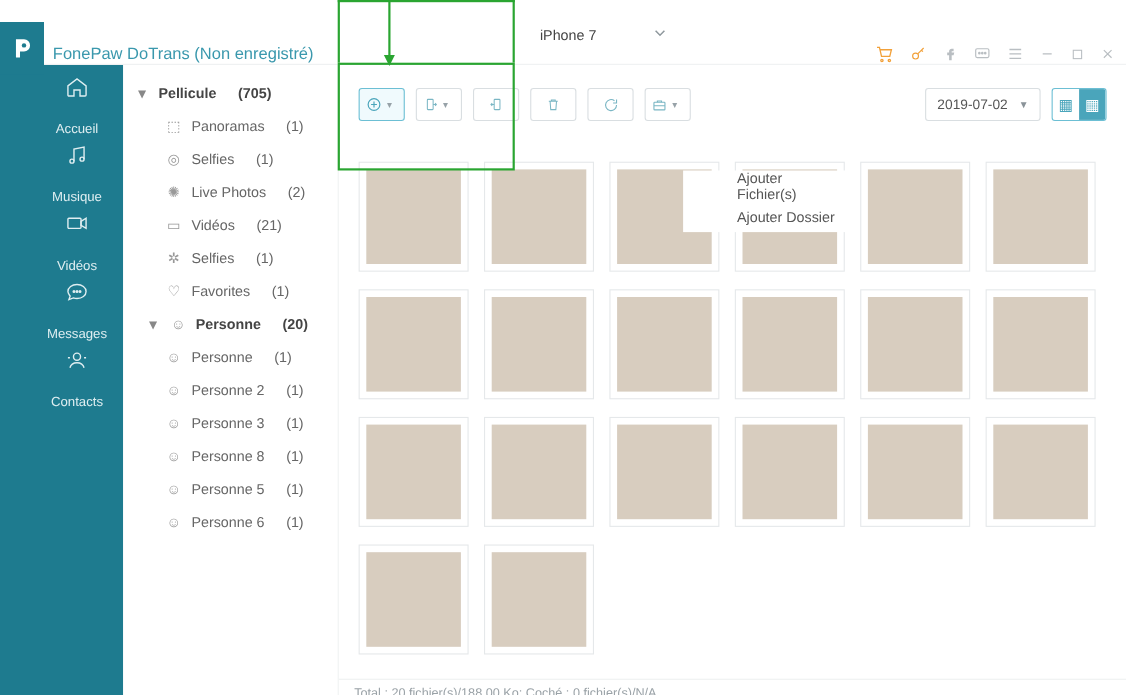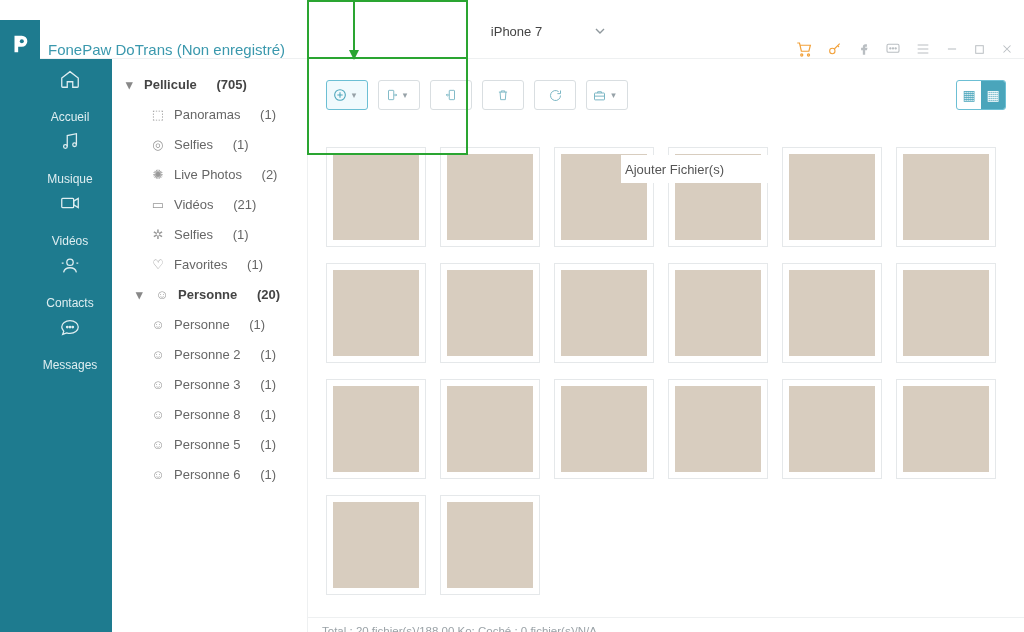--- a/index.html
+++ b/index.html
@@ -46,21 +46,21 @@
 .view-toggle { display: flex; border: 1px solid #6cbfd4; border-radius: 3px; overflow: hidden; }
 .view-toggle .vb { width: 24px; height: 28px; display: flex; align-items: center; justify-content: center; cursor: pointer; color: #4aa5bb; font-size: 14px; }
 .view-toggle .vb.active { background: #4aa5bb; color: #fff; }
 
 .highlight-box { position: absolute; border: 2px solid #2aa531; pointer-events: none; z-index: 50; }
 .highlight-box.top { left: 307px; top: 0; width: 161px; height: 57px; border-bottom: none; }
 .highlight-box.panel { left: 307px; top: 57px; width: 161px; height: 98px; background: transparent; }
 .arrow-line { position: absolute; left: 348px; top: 0; z-index: 60; pointer-events: none; }
 
 .dropdown { position: absolute; left: 313px; top: 96px; width: 150px; background: #fff; z-index: 40; }
-.dd-item { height: 28px; display: flex; align-items: center; padding: 0 4px; font-size: 13px; color: #555; cursor: pointer; }
+.dd-item { height: 28px; display: flex; align-items: center; padding: 0 4px; font-size: 13px; color: #555; cursor: pointer; margin-left: 45px; }
 
 .grid { flex: 1; padding: 30px 18px 4px 18px; display: grid; grid-template-columns: repeat(6, 100px); grid-auto-rows: 100px; gap: 16px 14px; align-content: start; }
 .thumb { width: 100px; height: 100px; border: 1px solid #e5e8ea; padding: 6px; }
 .thumb .img { width: 100%; height: 100%; background: #d8cdbf; }
 
 .statusbar { height: 26px; border-top: 1px solid #eef0f1; font-size: 11.5px; color: #9aa2a7; display: flex; align-items: center; padding: 12px 14px; }
 
 
 .c1{background:linear-gradient(#6b6057,#b8a58f);} 
 .c2{background:linear-gradient(#a8b6a3,#7d8c77);} 
@@ -181,34 +181,34 @@
     </div>
     <div class="side-item">
       <svg width="24" height="22" viewBox="0 0 24 24" stroke-width="1.4">
           <rect x="3" y="7" width="13" height="10" rx="1"></rect>
           <path d="M16 10l5-3v10l-5-3z"></path>
         </svg>
       <span>Vidéos</span>
     </div>
     <div class="side-item">
       <svg width="24" height="22" viewBox="0 0 24 24" stroke-width="1.4">
-          <circle cx="12" cy="9" r="3.5"></circle>
-          <path d="M5 20c1-4 5-5 7-5s6 1 7 5"></path>
-          <path d="M3 10h2M19 10h2"></path>
-        </svg>
-      <span>Contacts</span>
-    </div>
-    <div class="side-item">
-      <svg width="24" height="22" viewBox="0 0 24 24" stroke-width="1.4">
           <path d="M21 12c0 4-4 7-9 7-1.3 0-2.5-.2-3.6-.6L4 20l1.2-3.4C4.4 15.3 3 13.8 3 12c0-4 4-7 9-7s9 3 9 7z"></path>
           <circle cx="9" cy="12" r=".8" fill="currentColor"></circle>
           <circle cx="12" cy="12" r=".8" fill="currentColor"></circle>
           <circle cx="15" cy="12" r=".8" fill="currentColor"></circle>
         </svg>
       <span>Messages</span>
+    </div>
+    <div class="side-item">
+      <svg width="24" height="22" viewBox="0 0 24 24" stroke-width="1.4">
+          <circle cx="12" cy="9" r="3.5"></circle>
+          <path d="M5 20c1-4 5-5 7-5s6 1 7 5"></path>
+          <path d="M3 10h2M19 10h2"></path>
+        </svg>
+      <span>Contacts</span>
     </div>
   </div>
 
   <div class="tree">
     <div class="tree-row bold">
       <span class="chev2">▾</span>
       <span>Pellicule</span>&nbsp;
       <span>(705)</span>
     </div>
     <div class="tree-row sub"><span class="ticon2">⬚</span><span>Panoramas</span>&nbsp;<span>(1)</span></div>
@@ -267,28 +267,33 @@
       <div class="tbtn wchev">
         <svg width="15" height="15" viewBox="0 0 24 24" fill="none" stroke="#7ab6c4" stroke-width="1.6">
             <rect x="4" y="8" width="16" height="11" rx="1"></rect>
             <path d="M9 8V6h6v2M4 13h16"></path>
           </svg>
         <span class="mini-chev">▾</span>
       </div>
 
       <div class="spacer"></div>
 
+      <div class="date-pick">
+        <span>2019-07-02</span>
+        <span style="font-size:9px;color:#8a9399">▼</span>
+      </div>
       <div class="view-toggle">
         <div class="vb">▦</div>
         <div class="vb active">▦</div>
       </div>
     </div>
 
     <div class="dropdown">
       <div class="dd-item">Ajouter Fichier(s)</div>
+      <div class="dd-item">Ajouter Dossier</div>
     </div>
 
     <div class="grid">
       <div class="thumb">
           <div class="img c1"></div>
         </div>
       <div class="thumb">
           <div class="img c2"></div>
         </div>
       <div class="thumb">

